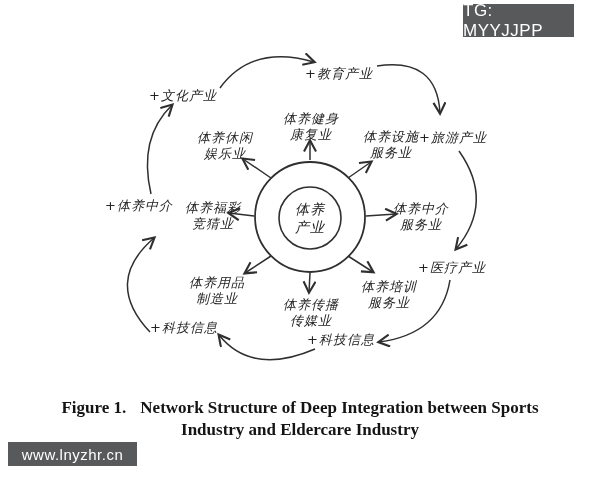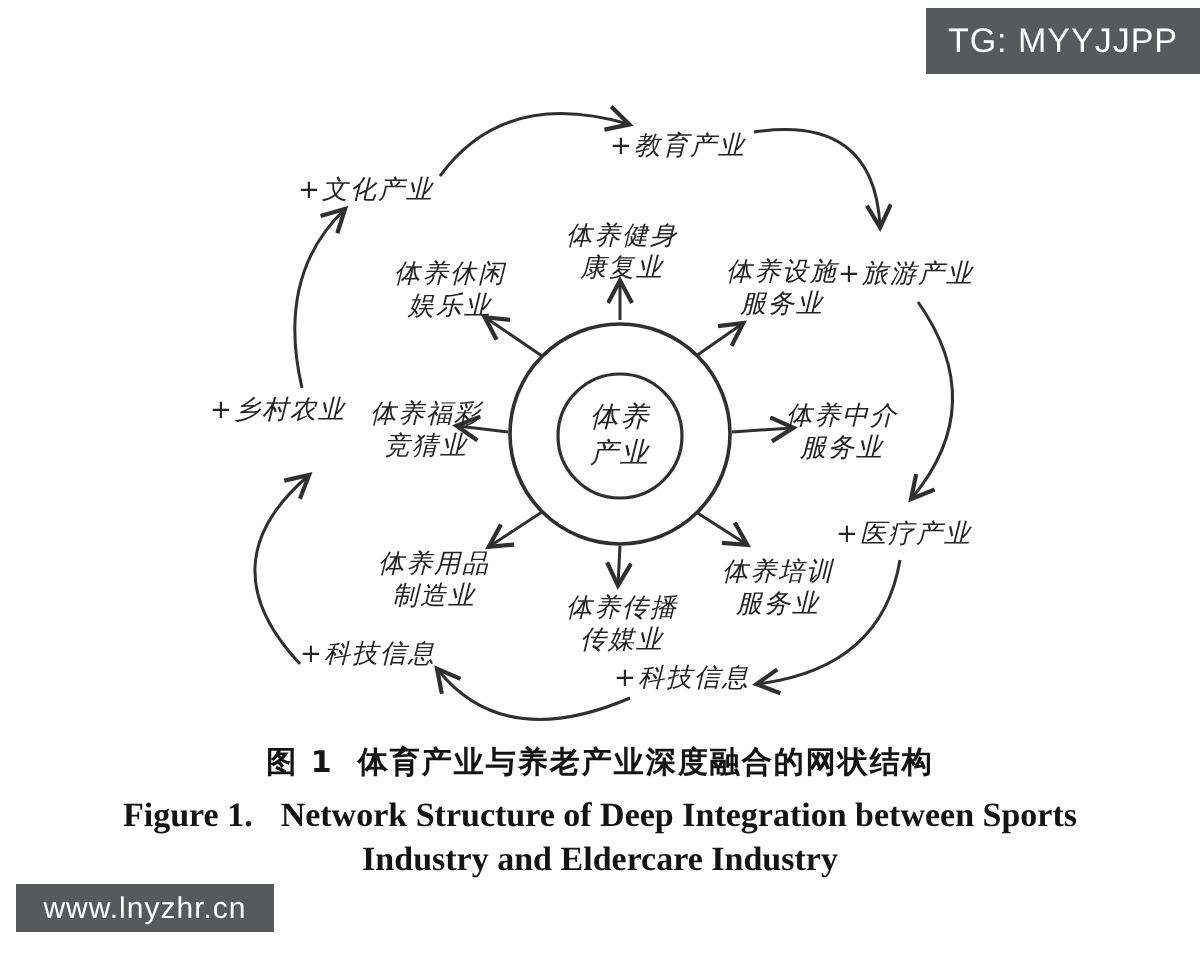--- a/index.html
+++ b/index.html
@@ -18,21 +18,21 @@
     white-space:nowrap; font-weight:500;
   }
   .node.center-node { font-size:14px; line-height:18px; }
 
   .badge {
     position:absolute; background:#58595b; color:#ffffff;
     display:flex; align-items:center; justify-content:center;
     font-family:"Liberation Sans","DejaVu Sans",sans-serif;
     font-style:normal; letter-spacing:0.5px;
   }
-  .badge-tr { left:463px; top:4px; width:137px; height:33px; font-size:17px; }
+  .badge-tr { left:463px; top:4px; width:111px; height:33px; font-size:17px; }
   .badge-bl { left:8px; top:442px; width:129px; height:24px; font-size:15px; }
 
   .caption-zh {
     position:absolute; top:372px; left:0; width:600px; text-align:center;
     font-size:15px; font-weight:bold; color:#141414; letter-spacing:1px;
   }
   .caption-zh .prefix { margin-right:12px; }
   .caption-en {
     position:absolute; left:0; width:600px; text-align:center;
     font-family:"Liberation Serif","DejaVu Serif",serif;
@@ -111,26 +111,23 @@
   <div class="node" style="left:225px; top:146px;">
     <div>体养休闲</div>
     <div>娱乐业</div>
   </div>
 
   <div class="node" style="left:339px; top:74px;">+教育产业</div>
   <div class="node" style="left:453px; top:138px;">+旅游产业</div>
   <div class="node" style="left:452px; top:268px;">+医疗产业</div>
   <div class="node" style="left:341px; top:340px;">+科技信息</div>
   <div class="node" style="left:184px; top:328px;">+科技信息</div>
-  <div class="node" style="left:139px; top:206px;">+乡村农业</div>
+  <div class="node" style="left:139px; top:206px;">+体养中介</div>
   <div class="node" style="left:183px; top:96px;">+文化产业</div>
 
-  <div class="caption-zh">
-    <span class="prefix">图 1</span><span>体育产业与养老产业深度融合的网状结构</span>
-  </div>
   <div class="caption-en line1">
     <span class="prefix">Figure 1.</span><span>Network Structure of Deep Integration between Sports</span>
   </div>
   <div class="caption-en line2">Industry and Eldercare Industry</div>
 
   <div class="badge badge-tr">TG: MYYJJPP</div>
   <div class="badge badge-bl">www.lnyzhr.cn</div>
 
 </div>
 

